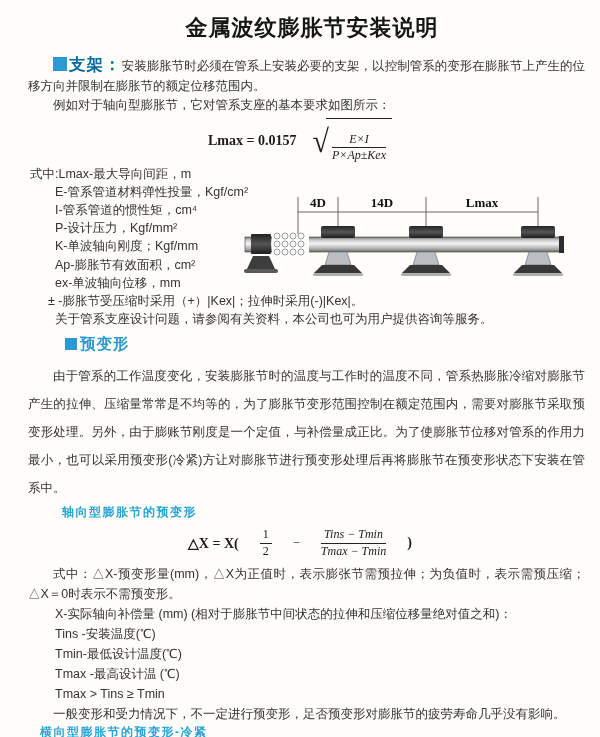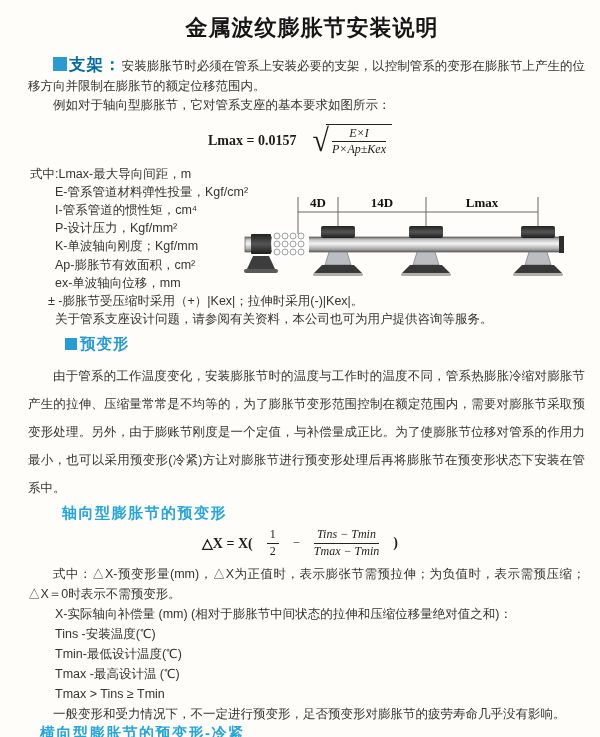--- a/index.html
+++ b/index.html
@@ -13,38 +13,38 @@
   .para { margin:0 15px 0 28px; line-height:19.5px; text-align:justify; }
   .p-first { margin-top:10px; }
   .indent { text-indent:2em; }
 
   .sec-head-inline { color:#0369a1; font-weight:bold; font-size:16.5px; letter-spacing:1px; }
   .sq-big { display:inline-block; width:14px; height:14px; background:#2b9ad0; margin-right:2px; vertical-align:-1px; }
   .sq-small { display:inline-block; width:12px; height:12px; background:#2b9ad0; margin-right:3px; vertical-align:-1px; }
 
   .sec2-head { margin:6px 0 0 33px; color:#2b9ad0; font-weight:bold; font-size:15.5px; height:20px; letter-spacing:1px;padding-left:32px; }
 
-  .sub-head { color:#28a4d6; font-weight:bold; font-size:15px; letter-spacing:1.5px; height:19px; }
+  .sub-head { color:#28a4d6; font-weight:bold; font-size:12px; letter-spacing:1.5px; height:19px; }
   .sub1 { margin:2px 0 0 62px; }
   .sub2 { margin:0 0 0 40px; }
 
   
   .formula-row { display:flex; justify-content:center; align-items:center;
                  font-family:"Liberation Serif", serif; color:#1c1c1c; }
   .f1 { margin-top:6px; height:38px; gap:16px; }
-  .f2 { height:40px; gap:14px; }
+  .f2 { height:40px; gap:21px; }
   .f3 { height:30px; gap:6px; }
   .f-lhs { font-weight:bold; font-size:14px; }
   .frac { display:inline-block; text-align:center; font-size:12px; line-height:1.15; }
   .frac .fnum { display:block; border-bottom:1px solid #222; padding:0 3px 1px; }
   .frac .fden { display:block; padding-top:1px; }
   .var { font-style:italic; }
   .sqrt { display:inline-flex; align-items:center; }
   .sqrt-sign { font-size:30px; line-height:1; font-weight:400; margin-right:-3px; transform:scaleY(1.08); }
-  .sqrt-body { border-top:1.4px solid #222; padding:2px 6px 0 6px; }
+  .sqrt-body { border-top:1.4px solid #222; padding:14px 6px 0 6px; }
 
   
   .defs { margin:5px 0 0 30px; line-height:18.2px; color:#333; }
   .defs .d-item { padding-left:25px; }
   .defs .d-pm   { padding-left:18px; }
 
   .items { margin:0 0 0 55px; line-height:20px; }
 
   .note-final { margin:6px 0 0 65px; line-height:19px; }
 

